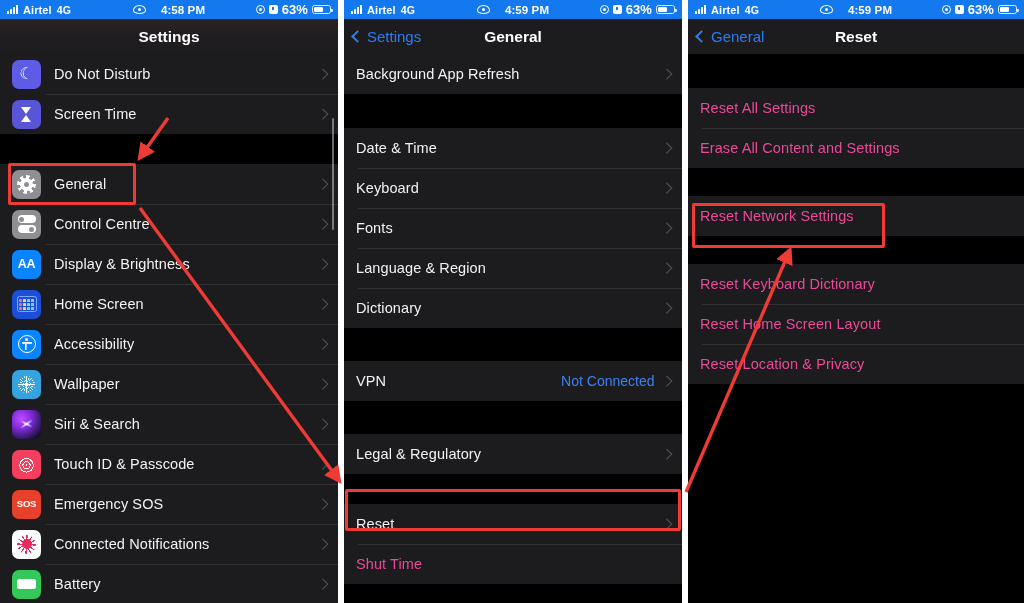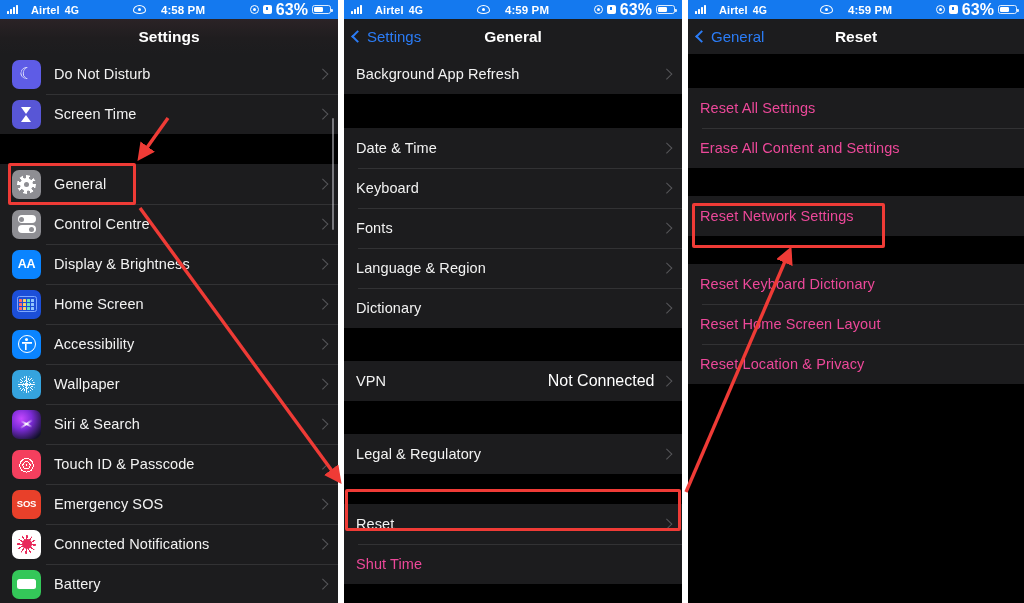--- a/index.html
+++ b/index.html
@@ -28,32 +28,32 @@
     letter-spacing:.1px;
   }
   .sb-left{ display:flex; align-items:center; gap:5px; padding-left:7px; }
   .sb-center{ position:absolute; left:0; right:0; display:flex;
               align-items:center; justify-content:center; gap:15px; pointer-events:none;}
   .sb-right{ margin-left:auto; display:flex; align-items:center; gap:4px; padding-right:7px; }
   .bars{ display:flex; align-items:flex-end; gap:1px; height:9px; }
   .bars i{ display:block; width:2px; background:#fff; border-radius:.5px; }
   .bars i:nth-child(1){height:3px}.bars i:nth-child(2){height:5px}
   .bars i:nth-child(3){height:7px}.bars i:nth-child(4){height:9px}
-  .carrier{ font-weight:bold; font-size:11px;margin-left:8px; }
+  .carrier{ font-weight:bold; font-size:11px; }
   .net{ font-weight:bold; font-size:10.5px; }
   .eyeicon{ width:13px; height:9px; border:1.4px solid #fff; border-radius:50% 50% 50% 50%/60% 60% 40% 40%;
             position:relative; }
   .eyeicon:after{content:"";position:absolute;left:3.6px;top:1.6px;width:3.6px;height:3.6px;
             border-radius:50%;background:#fff;}
   .clock{ font-size:11.5px; font-weight:bold; }
   .loc{ width:9px;height:9px;border:1.3px solid #fff;border-radius:50%; position:relative;}
   .loc:after{content:"";position:absolute;left:2px;top:2px;width:3px;height:3px;border-radius:50%;background:#fff;}
   .alarm{ width:9px;height:9px;border-radius:2px;background:#fff;position:relative;}
   .alarm:after{content:"";position:absolute;left:3.6px;top:1.6px;width:1.3px;height:3.4px;background:#1479ef;}
-  .batterytxt{ font-size:16px;font-weight:bold; }
+  .batterytxt{ font-size:13px;font-weight:bold; }
   .batt{ width:19px;height:9.5px;border:1.3px solid rgba(255,255,255,.85);border-radius:2.6px;
          position:relative; padding:1px; }
   .batt b{ display:block;height:100%;width:63%;background:#fff;border-radius:1.2px; }
   .batt:after{content:"";position:absolute;right:-3.1px;top:3px;width:1.8px;height:3.6px;
         background:rgba(255,255,255,.85);border-radius:0 1px 1px 0;}
 
   
   .navbar{ position:relative; height:35px; background:#1c1c1e;
            display:flex; align-items:center; }
   .navbar.grad{ background:linear-gradient(180deg,#2b2326 0%,#1f1d1f 55%,#1c1c1e 100%); }
@@ -70,21 +70,21 @@
   .row{ position:relative; display:flex; align-items:center; height:40px;
         padding:0 10px 0 12px; background:#1c1c1e; }
   .row + .row:before{ content:""; position:absolute; left:46px; right:0; top:0;
         height:1px; background:#323234; }
   .row.noicon + .row.noicon:before{ left:14px; }
   .ico{ width:29px; height:29px; border-radius:7px; flex:0 0 29px; margin-right:13px;
         display:flex; align-items:center; justify-content:center;
         position:relative; overflow:hidden; }
   .label{ color:#f2f2f2; font-size:14.5px; letter-spacing:.1px; flex:1; white-space:nowrap; }
   .label.blue{ color:#ec4899; }
-  .value{ color:#ffffff; font-size:16px; margin-right:8px; }
+  .value{ color:#3b82f6; font-size:14px; margin-right:8px; }
   .chev{ width:7.5px;height:7.5px;border-right:1.9px solid #57575b;border-top:1.9px solid #57575b;
          transform:rotate(45deg); flex:0 0 auto; margin-right:2px;}
 
   
   .scrollbar{ position:absolute; right:4px; width:2.5px; border-radius:2px;
               background:rgba(235,235,245,.45); }
 
   
   .gl{ color:#fff; font-size:17px; line-height:1; }
   .i-dnd{ background:#5e5ce6; }

